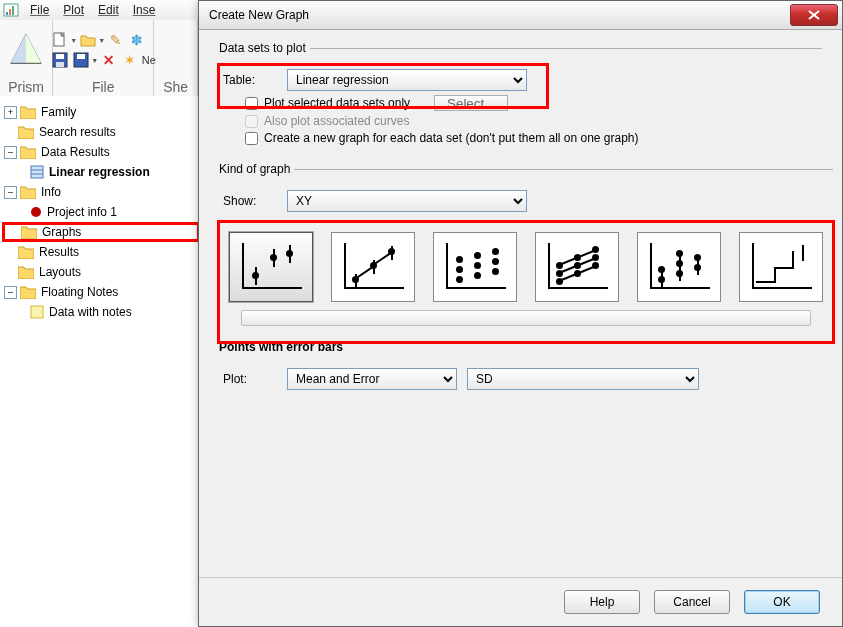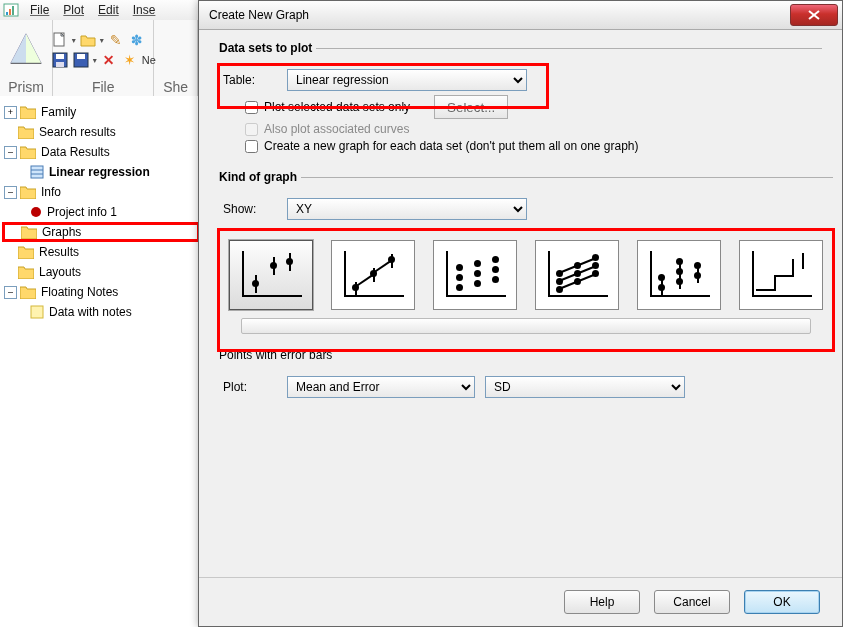--- a/index.html
+++ b/index.html
@@ -39,33 +39,33 @@
   .hl-red{border:3px solid #ff0000;box-sizing:border-box}
 
   
   .dialog{position:absolute;left:198px;top:0;right:0;bottom:0;background:#f0f0f0;border:1px solid #666;box-shadow:0 0 8px rgba(0,0,0,.3)}
   .titlebar{height:28px;background:linear-gradient(#fdfdfd,#e0e0e0);display:flex;align-items:center;padding:0 4px 0 10px;border-bottom:1px solid #aaa}
   .titlebar .ttl{flex:1;font-size:12px}
   .closebtn{width:46px;height:20px;border-radius:3px;background:linear-gradient(#e67,#c9302c 45%,#a52722);border:1px solid #803030;display:flex;align-items:center;justify-content:center;color:#fff;font-weight:bold;font-size:12px}
 
   .dlgbody{position:absolute;left:0;right:0;top:28px;bottom:48px;padding:12px 20px 4px 20px}
   fieldset{border:none;border-top:1px solid #b0b0b0;margin:0 0 12px 0;padding:10px 4px 2px 4px}
-  fieldset legend{font-weight:bold;padding:0 4px 0 0;margin-left:-4px}
+  fieldset legend{font-weight:normal;padding:0 4px 0 0;margin-left:-4px}
 
   .row{display:flex;align-items:center;gap:10px;margin:4px 0}
   .lblcol{width:54px}
   select{height:22px;border:1px solid #7b9ebd;background:linear-gradient(#fff,#e9e9e9);font:inherit;padding:1px 4px}
   select.w240{width:240px}
-  select.w200{width:200px}
-  select.w170{width:188px}
+  select.w200{width:232px}
+  select.w170{width:170px}
 
   .cb{display:flex;align-items:center;gap:6px;margin:3px 0 3px 22px}
   .cb input{margin:0}
   .cb.disabled{color:#8a8a8a}
-  .flatbtn{height:24px;border:1px solid #adadad;background:linear-gradient(#fdfdfd,#e7e7e7);padding:0 12px;color:#666}
+  .flatbtn{height:16px;border:1px solid #adadad;background:linear-gradient(#fdfdfd,#e7e7e7);padding:0 12px;color:#666}
 
   
   .strip{display:flex;gap:18px;padding:6px 6px 6px 6px;align-items:flex-end}
   .thumb{width:82px;height:68px;border:1px solid #888;background:#fff;position:relative;display:flex;align-items:center;justify-content:center}
   .thumb.sel{border:1px solid #555;background:linear-gradient(#fdfdfd,#dcdcdc);box-shadow:0 0 0 1px #aaa}
   .mini{width:70px;height:56px;position:relative}
   .mini .ax{position:absolute;left:6px;bottom:6px;right:4px;top:4px;border-left:2px solid #000;border-bottom:2px solid #000}
   .pt{position:absolute;width:7px;height:7px;border-radius:50%;background:#000}
   .bar{position:absolute;width:2px;background:#000}
   .ln{position:absolute;background:#000;height:2px;transform-origin:left center}
@@ -434,21 +434,21 @@
               <span class="bar" style="left:46px;bottom:26px;height:18px"></span>
               <span class="bar" style="left:56px;bottom:34px;height:16px"></span>
             </div>
               </div>
           </div>
           <div class="scrollhint"></div>
         </div>
       </fieldset>
 
       <fieldset style="border-top:none;margin-top:6px">
-        <legend style="font-weight:normal">Points with error bars</legend>
+        <legend style="font-weight:bold">Points with error bars</legend>
         <div class="row">
           <span class="lblcol">Plot:</span>
           <select class="w170"><option>Mean and Error</option></select>
           <select class="w200"><option>SD</option></select>
         </div>
       </fieldset>
     </div>
 
     <div class="dlgfooter">
       <button class="btn">Help</button>

